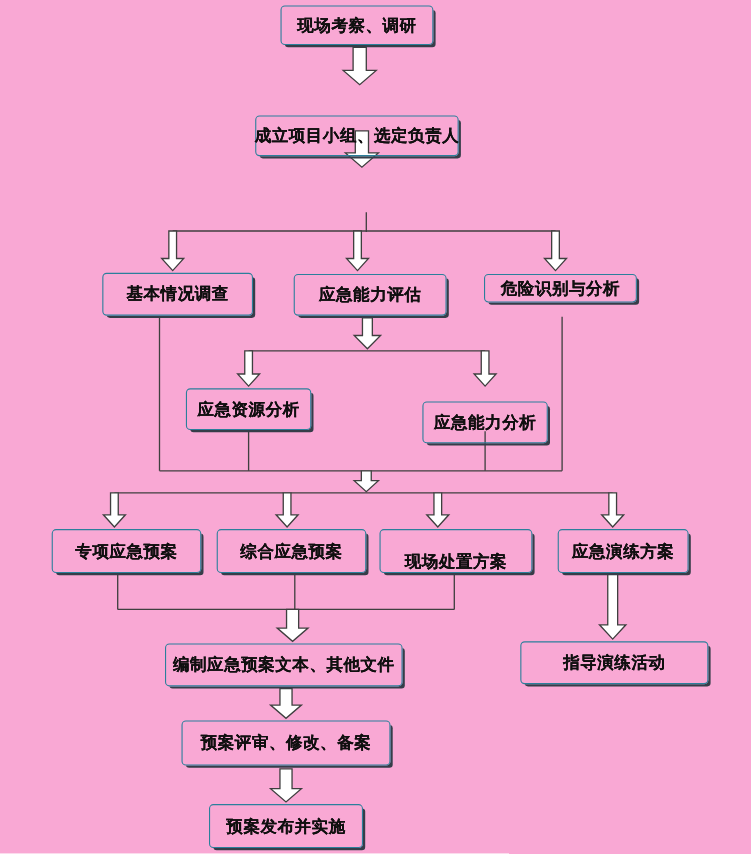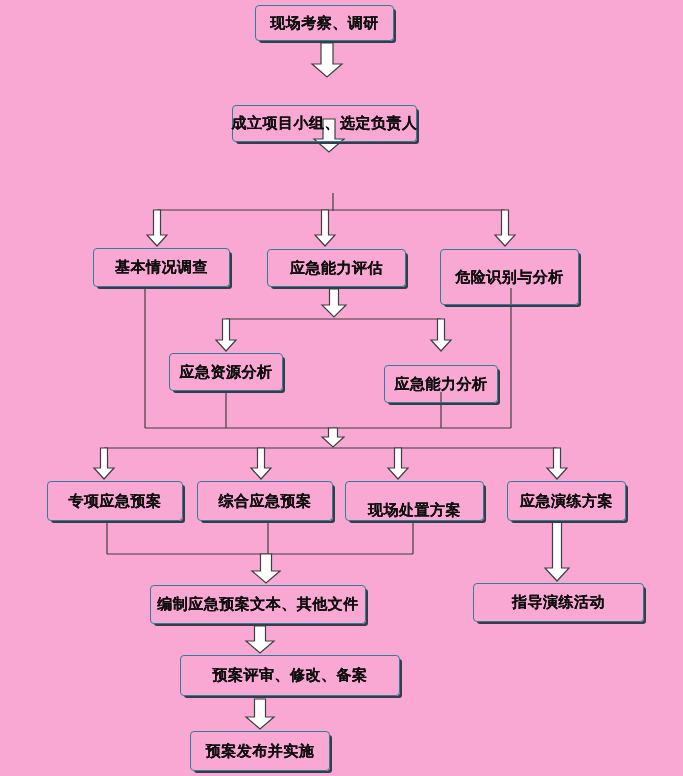--- a/index.html
+++ b/index.html
@@ -99,21 +99,21 @@
 
 
   <div class="node" style="left:93px; top:248px; width:137px; height:39px;">
     <span class="lbl">基本情况调查</span>
   </div>
 
   <div class="node" style="left:267px; top:249px; width:139px; height:38px;">
     <span class="lbl">应急能力评估</span>
   </div>
 
-  <div class="node" style="left:440px; top:249px; width:139px; height:56px;">
+  <div class="node" style="left:440px; top:249px; width:139px; height:26px;">
     <span class="lbl">危险识别与分析</span>
   </div>
 
   <div class="node" style="left:169px; top:353px; width:114px; height:38px;">
     <span class="lbl">应急资源分析</span>
   </div>
 
   <div class="node" style="left:384px; top:353px; width:114px; height:38px;margin-top:12px;">
     <span class="lbl">应急能力分析</span>
   </div>
@@ -135,21 +135,21 @@
   </div>
 
   <div class="node" style="left:150px; top:585px; width:216px; height:39px;">
     <span class="lbl">编制应急预案文本、其他文件</span>
   </div>
 
   <div class="node" style="left:473px; top:583px; width:171px; height:39px;">
     <span class="lbl">指导演练活动</span>
   </div>
 
-  <div class="node" style="left:180px; top:655px; width:220px; height:41px;">
+  <div class="node" style="left:165px; top:655px; width:190px; height:41px;">
     <span class="lbl">预案评审、修改、备案</span>
   </div>
 
   <div class="node" style="left:190px; top:731px; width:140px; height:40px;">
     <span class="lbl">预案发布并实施</span>
   </div>
 
 </div>
 
 </body></html>

